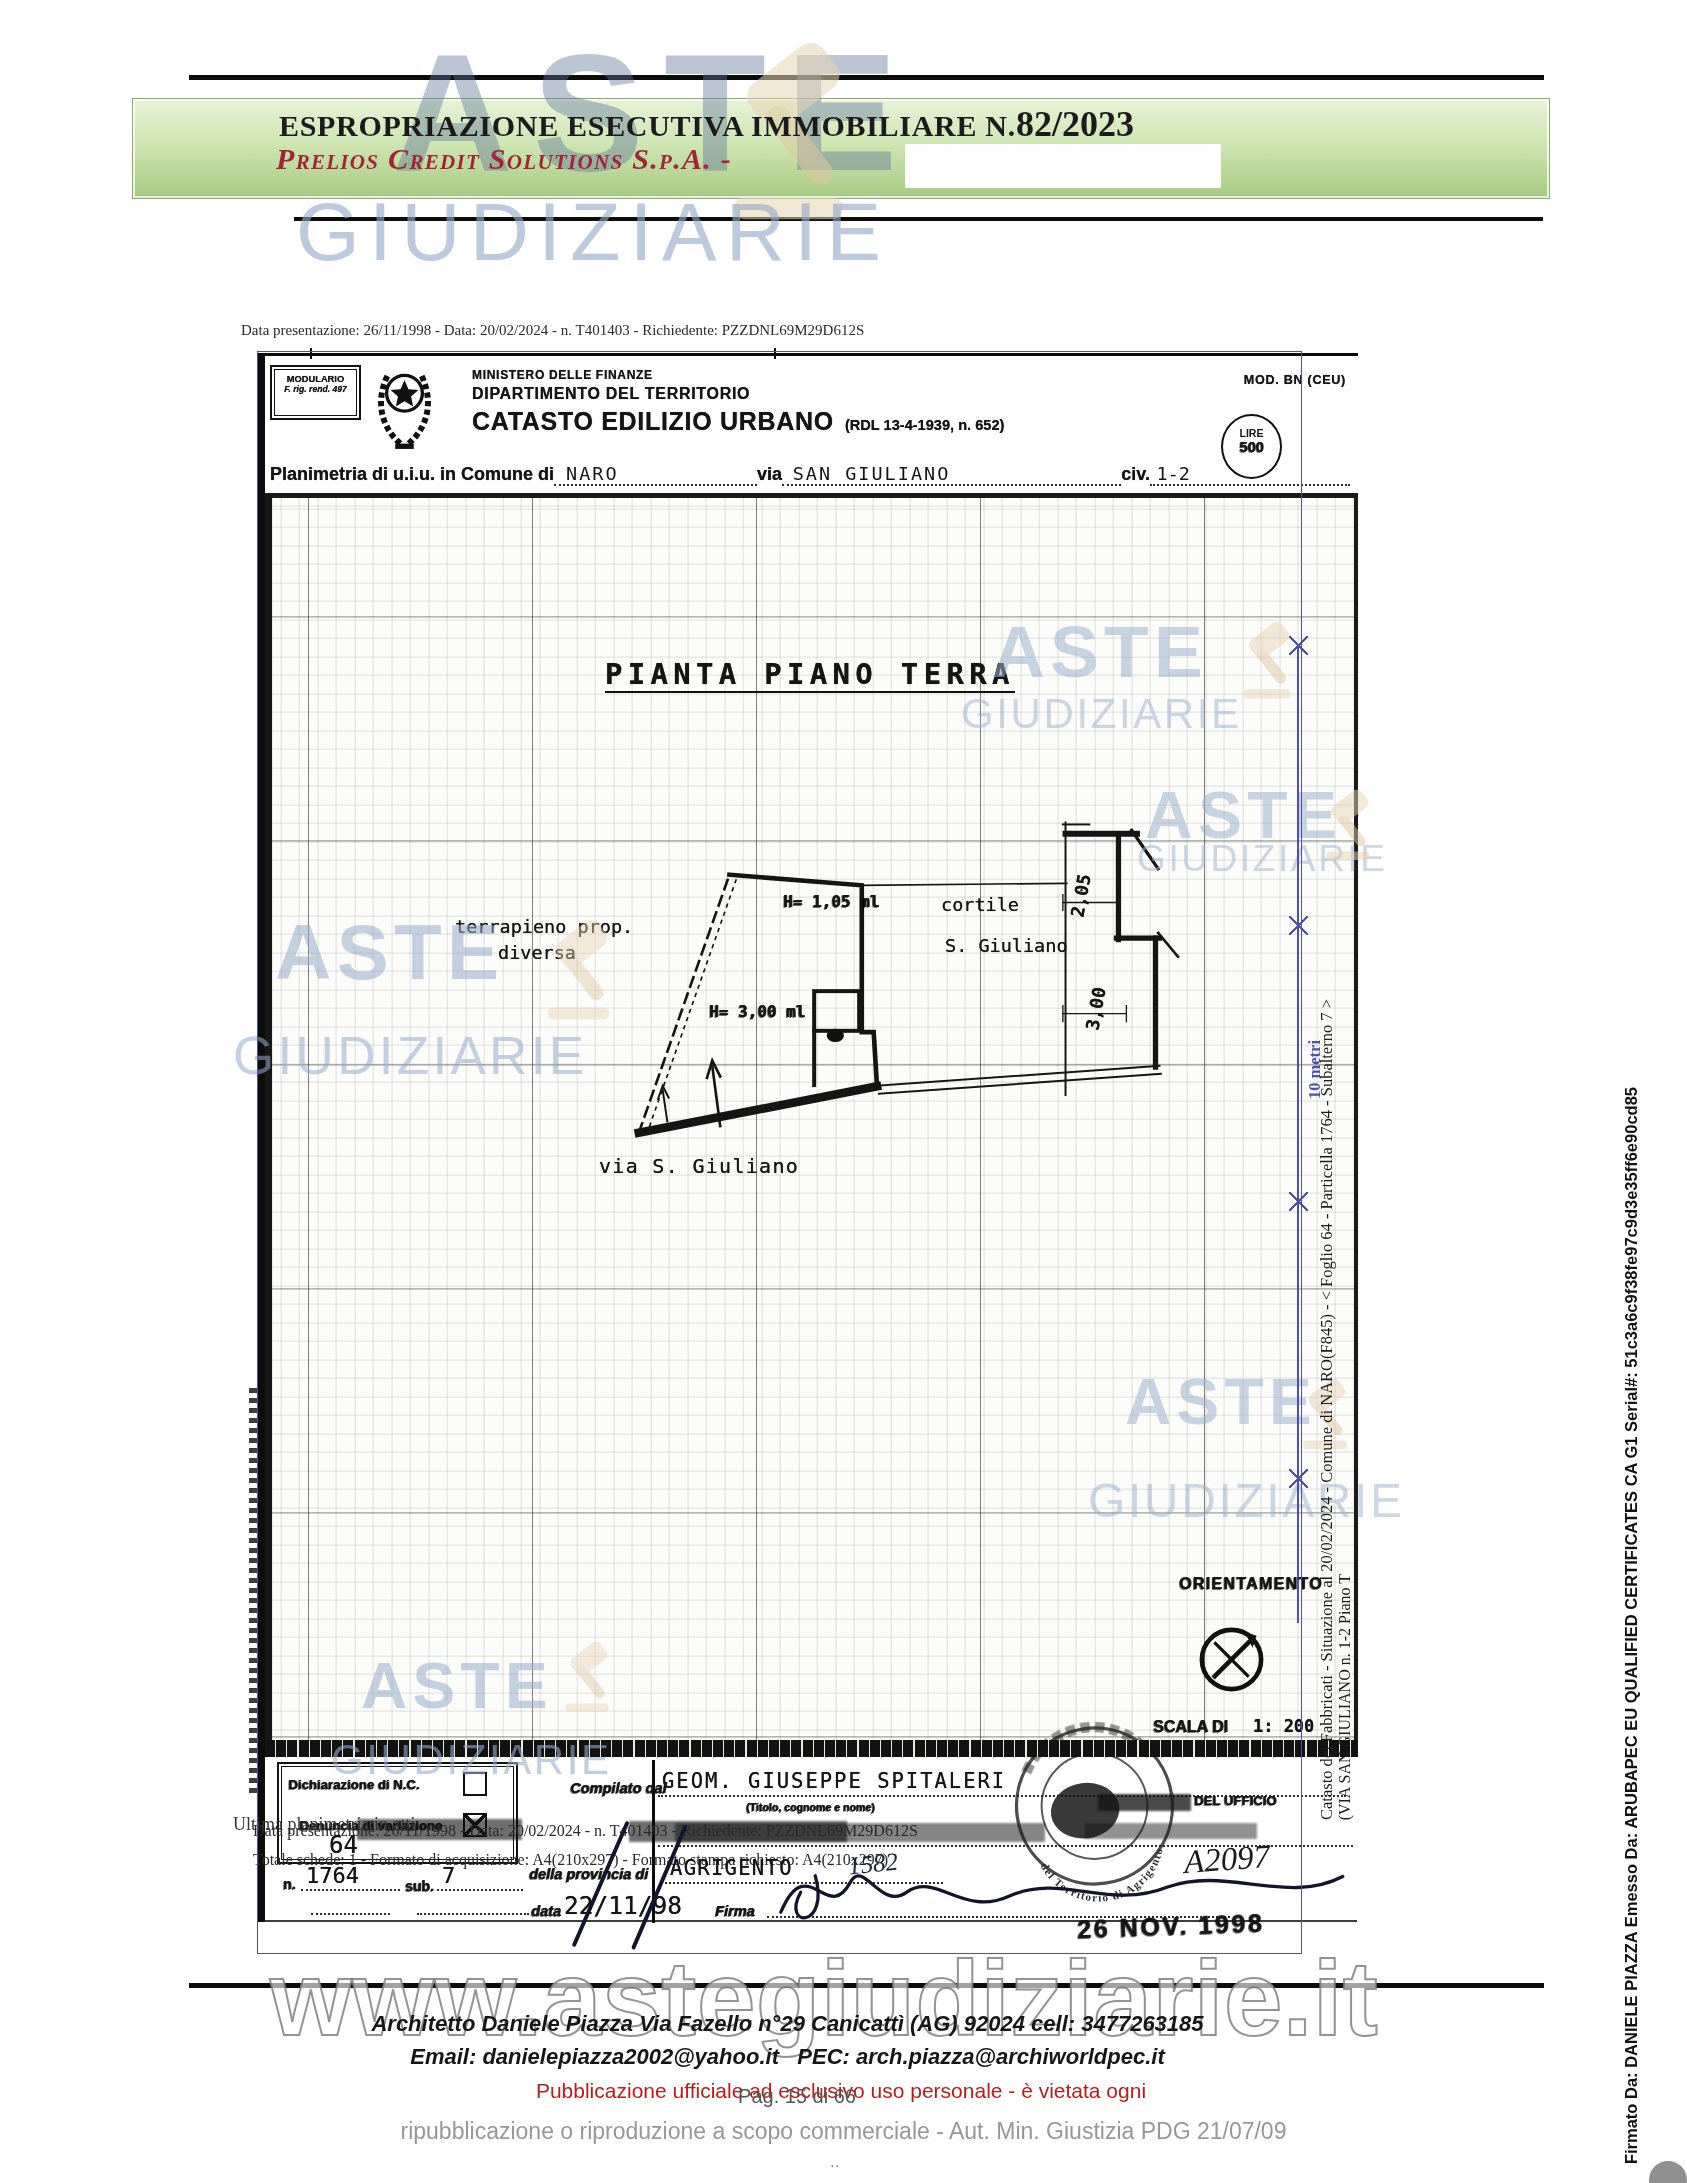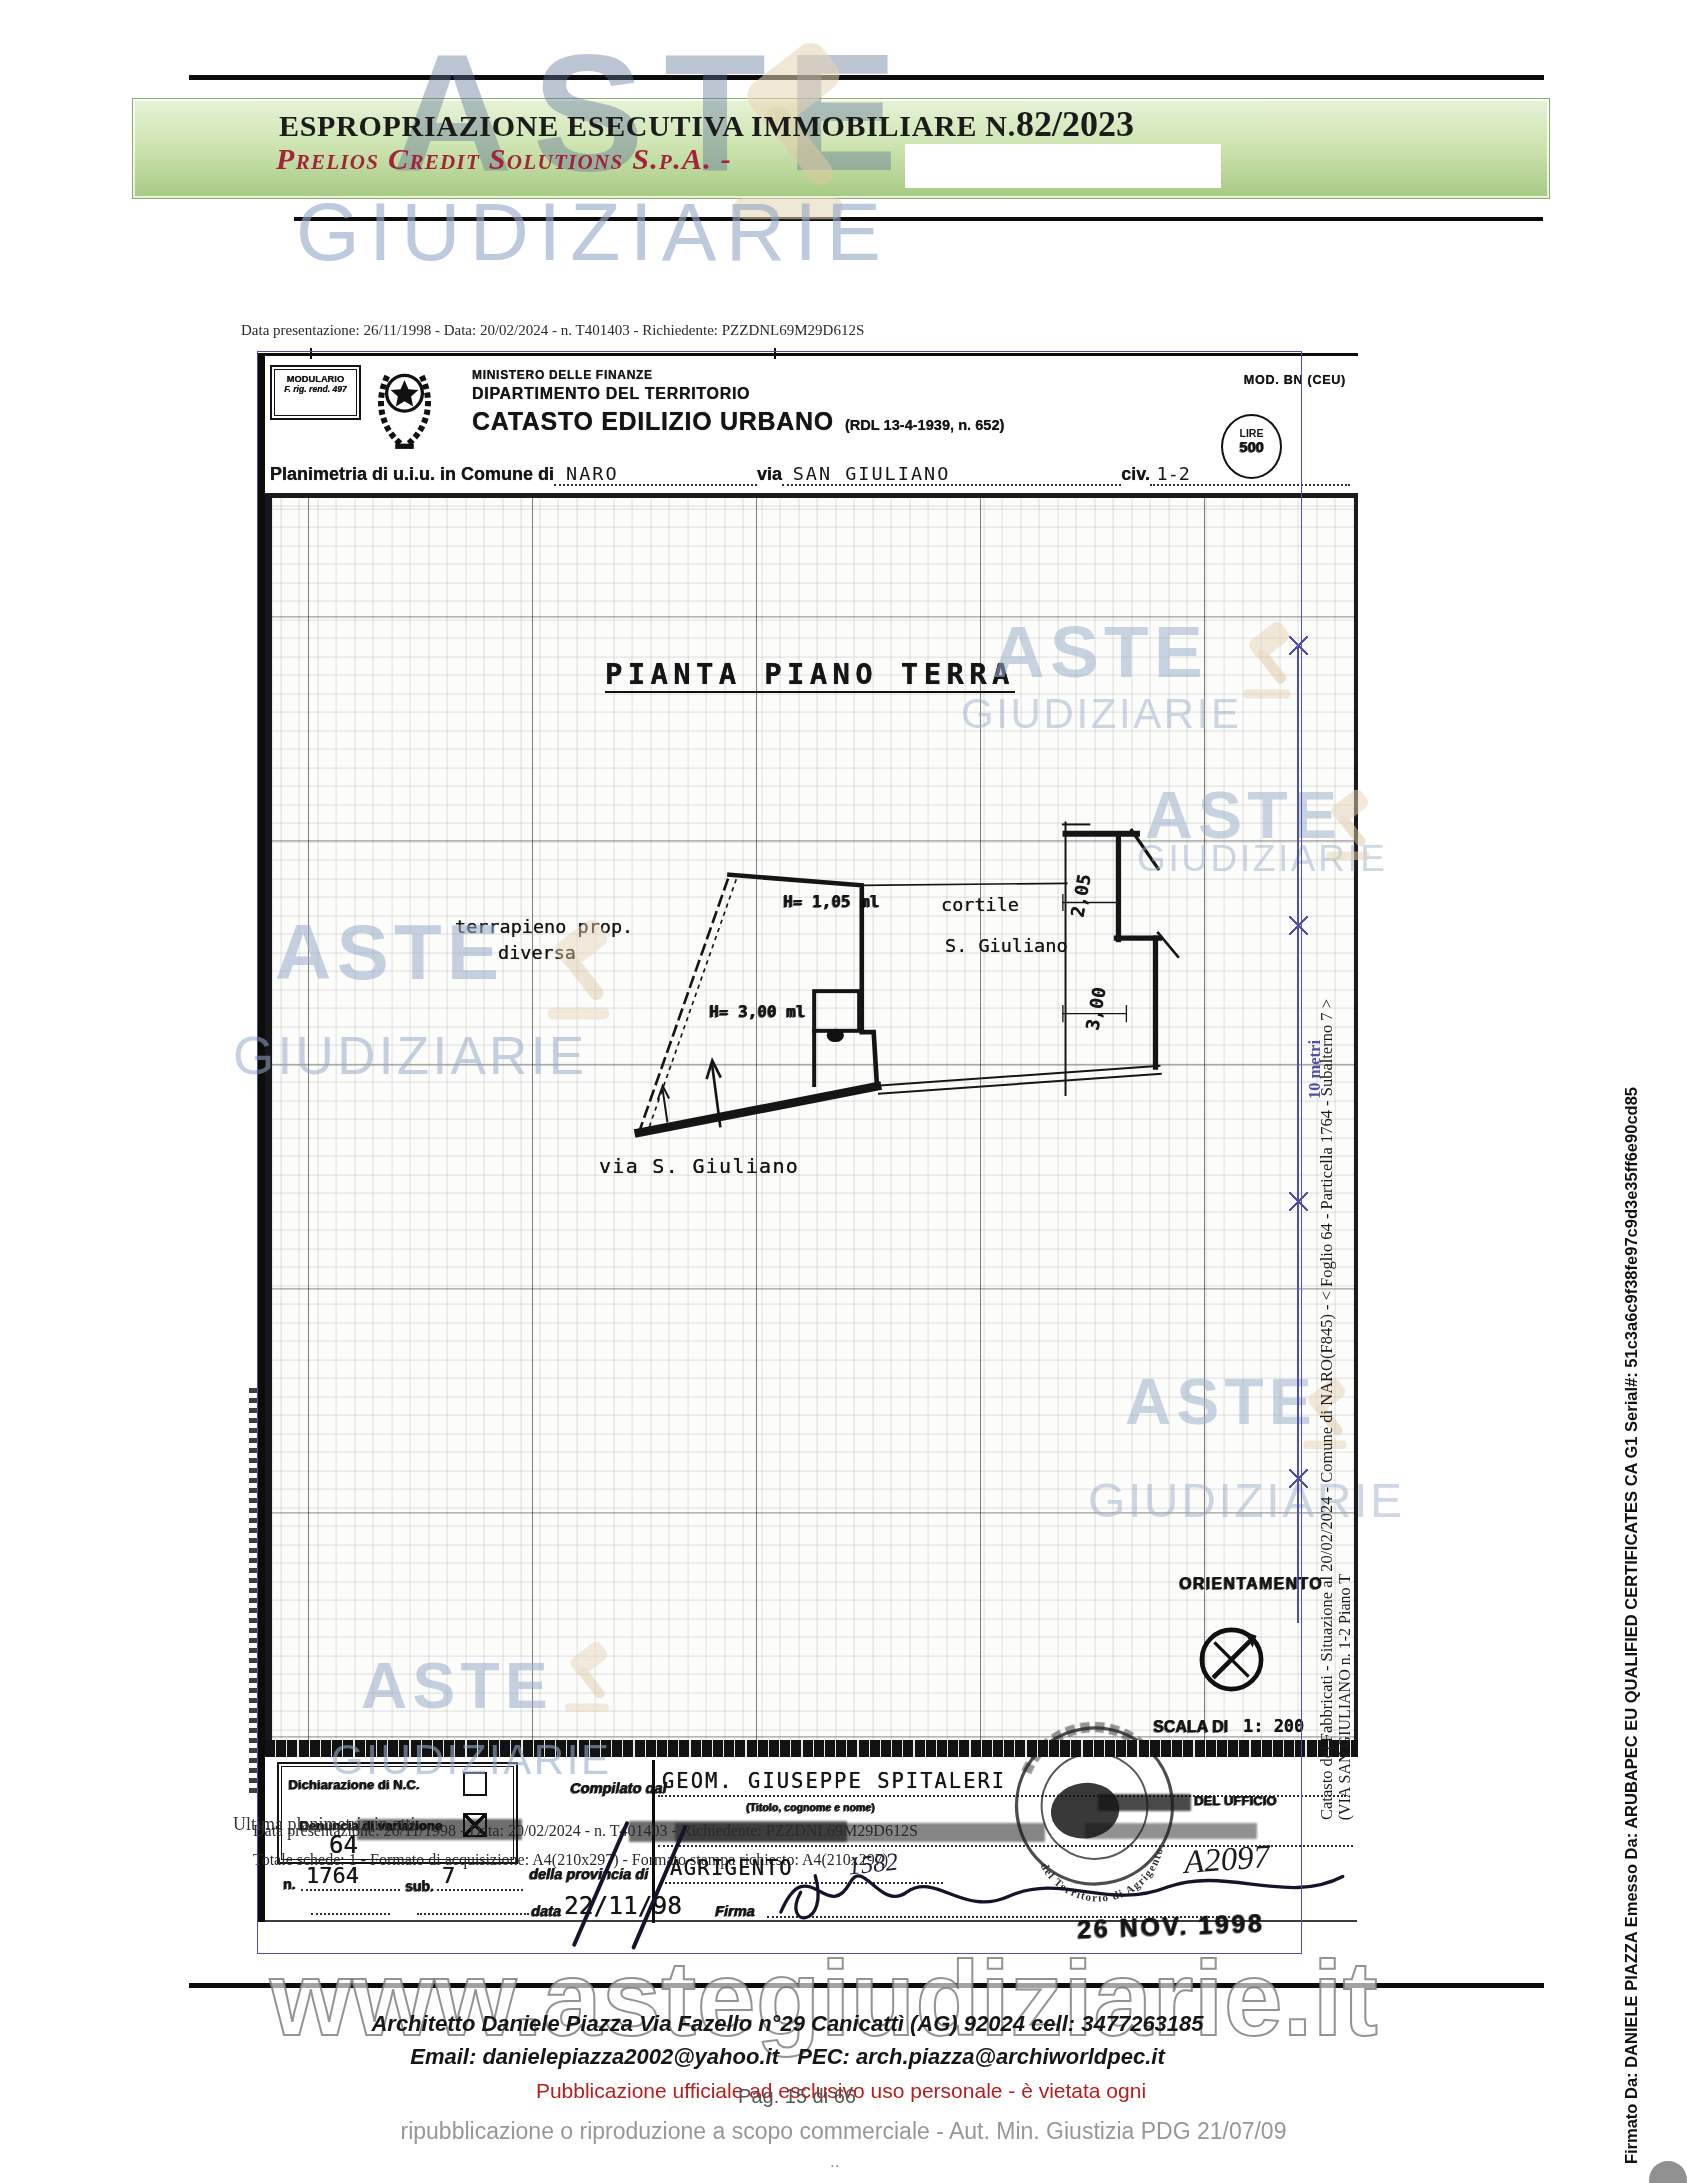--- a/index.html
+++ b/index.html
@@ -199,21 +199,21 @@
 
   <div class="abs smudge" style="left:1179px;top:1575px;font-size:16px;letter-spacing:1.3px;z-index:5;">ORIENTAMENTO</div>
   <svg class="abs" viewBox="0 0 120 120" style="left:1192px;top:1620px;width:79px;height:79px;z-index:5;" fill="none" stroke="#101010">
     <circle cx="60" cy="60" r="45" stroke-width="7"></circle>
     <path d="M88 32 L32 88" stroke-width="7"></path>
     <path d="M34 34 L86 86" stroke-width="5"></path>
     <polygon points="80,18 98,24 92,42" fill="#101010" stroke="none"></polygon>
   </svg>
   <div class="abs" style="left:1153px;top:1716px;z-index:5;white-space:nowrap;">
     <span class="smudge" style="font-size:16px;">SCALA DI</span>
-    <span class="mono bold ink" style="font-size:17px;margin-left:12px;">1: 200</span>
+    <span class="mono bold ink" style="font-size:17px;margin-left:22px;">1: 200</span>
   </div>
 
   <div class="abs" style="left:249px;top:1383px;width:8px;height:410px;background:repeating-linear-gradient(0deg,#1c1c1c 0 4.6px,transparent 4.6px 10px);filter:blur(0.4px);opacity:.85;"></div>
 
   <div class="abs hatchbar" style="left:265px;top:1740px;width:1093px;height:17px;z-index:3;"></div>
 
   <div class="abs blackline" style="left:652px;top:1760px;width:2.6px;height:163px;"></div>
   <div class="abs blackline" style="left:265px;top:1920px;width:1092px;height:2px;opacity:.8;"></div>
 
   <div class="abs" style="left:277px;top:1762px;width:237px;height:98px;border:2px solid #131313;outline:0.7px solid #131313;outline-offset:-5.3px;background:transparent;">

